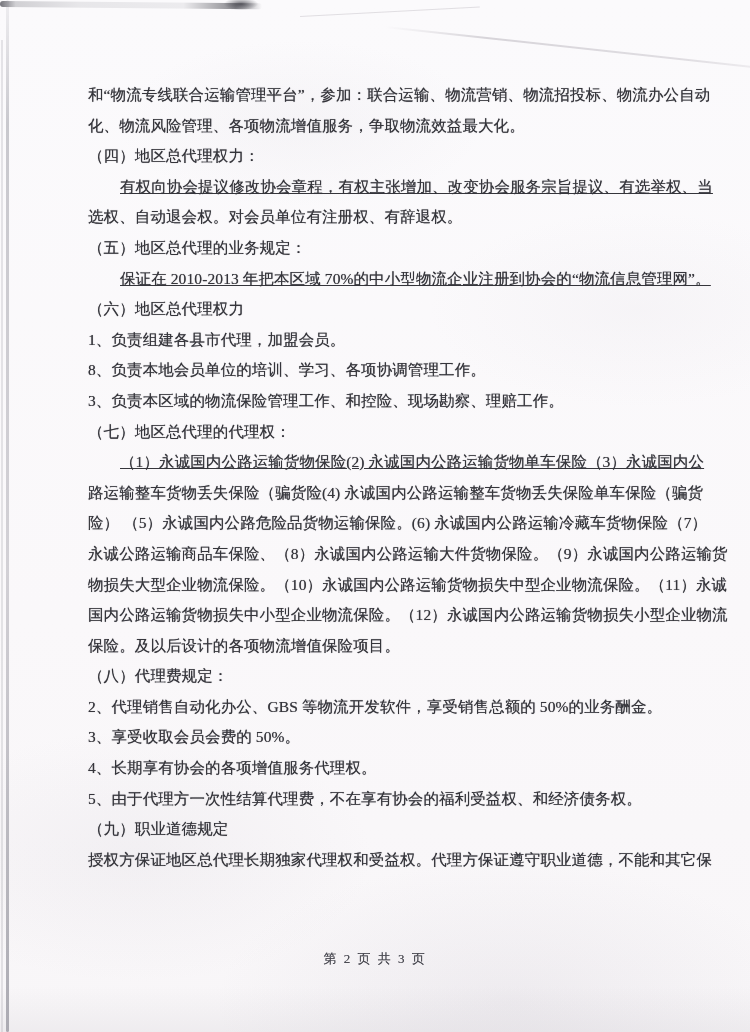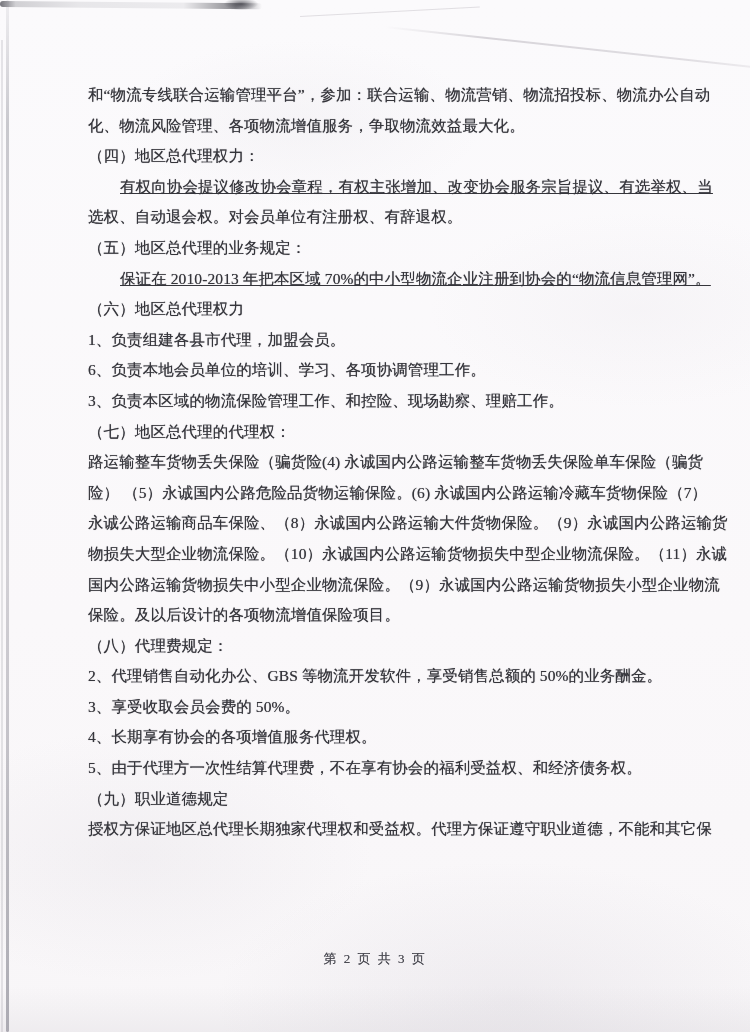--- a/index.html
+++ b/index.html
@@ -129,28 +129,29 @@
   <div class="text-block">
       <div class="text-line">和“物流专线联合运输管理平台”，参加：联合运输、物流营销、物流招投标、物流办公自动</div>
       <div class="text-line">化、物流风险管理、各项物流增值服务，争取物流效益最大化。</div>
       <div class="text-line">（四）地区总代理权力：</div>
       <div class="text-line para">有权向协会提议修改协会章程，有权主张增加、改变协会服务宗旨提议、有选举权、当</div>
       <div class="text-line">选权、自动退会权。对会员单位有注册权、有辞退权。</div>
       <div class="text-line">（五）地区总代理的业务规定：</div>
       <div class="text-line para">保证在 2010-2013 年把本区域 70%的中小型物流企业注册到协会的“物流信息管理网”。</div>
       <div class="text-line">（六）地区总代理权力</div>
       <div class="text-line">1、负责组建各县市代理，加盟会员。</div>
-      <div class="text-line">6、负责本地会员单位的培训、学习、各项协调管理工作。</div>
+      <div class="text-line">8、负责本地会员单位的培训、学习、各项协调管理工作。</div>
       <div class="text-line">3、负责本区域的物流保险管理工作、和控险、现场勘察、理赔工作。</div>
       <div class="text-line">（七）地区总代理的代理权：</div>
+      <div class="text-line para">（1）永诚国内公路运输货物保险(2) 永诚国内公路运输货物单车保险（3）永诚国内公</div>
       <div class="text-line">路运输整车货物丢失保险（骗货险(4) 永诚国内公路运输整车货物丢失保险单车保险（骗货</div>
       <div class="text-line">险） （5）永诚国内公路危险品货物运输保险。(6) 永诚国内公路运输冷藏车货物保险（7）</div>
       <div class="text-line">永诚公路运输商品车保险、（8）永诚国内公路运输大件货物保险。（9）永诚国内公路运输货</div>
       <div class="text-line">物损失大型企业物流保险。（10）永诚国内公路运输货物损失中型企业物流保险。（11）永诚</div>
-      <div class="text-line">国内公路运输货物损失中小型企业物流保险。（9）永诚国内公路运输货物损失小型企业物流</div>
+      <div class="text-line">国内公路运输货物损失中小型企业物流保险。（12）永诚国内公路运输货物损失小型企业物流</div>
       <div class="text-line">保险。及以后设计的各项物流增值保险项目。</div>
       <div class="text-line">（八）代理费规定：</div>
       <div class="text-line">2、代理销售自动化办公、GBS 等物流开发软件，享受销售总额的 50%的业务酬金。</div>
       <div class="text-line">3、享受收取会员会费的 50%。</div>
       <div class="text-line">4、长期享有协会的各项增值服务代理权。</div>
       <div class="text-line">5、由于代理方一次性结算代理费，不在享有协会的福利受益权、和经济债务权。</div>
       <div class="text-line">（九）职业道德规定</div>
       <div class="text-line">授权方保证地区总代理长期独家代理权和受益权。代理方保证遵守职业道德，不能和其它保</div>
     </div>
 

